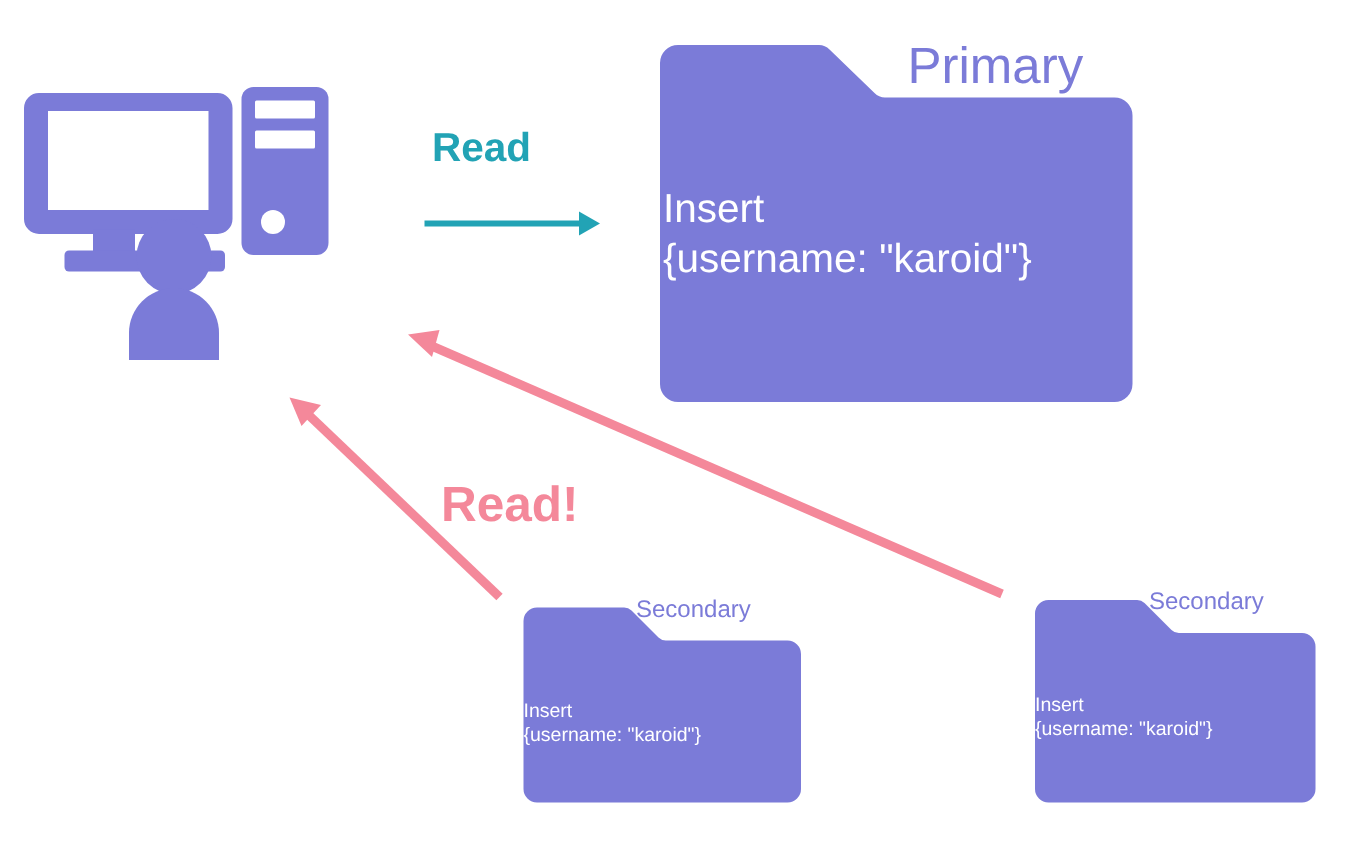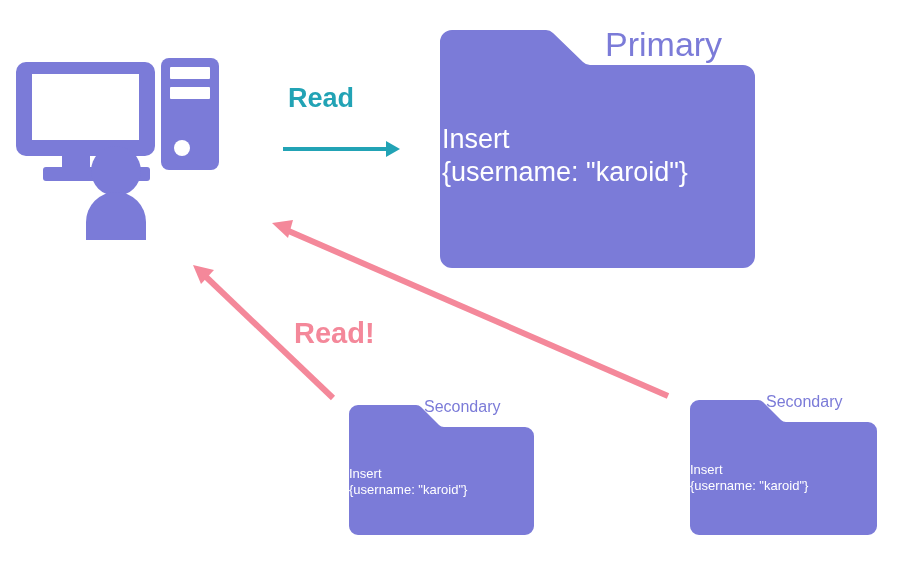--- a/index.html
+++ b/index.html
@@ -59,21 +59,21 @@
     position: absolute;
     font-weight: bold;
     white-space: nowrap;
   }
   .caption.write {
     color: #22A3B5;
     font-size: 27px;
   }
   .caption.read {
     color: #F4889A;
-    font-size: 29px;
+    font-size: 33px;
   }
 </style>
 </head>
 <body>
 
 <div id="stage">
 
   <svg class="layer" viewBox="0 0 906 562">
 
     <g fill="#7B7BD8">

